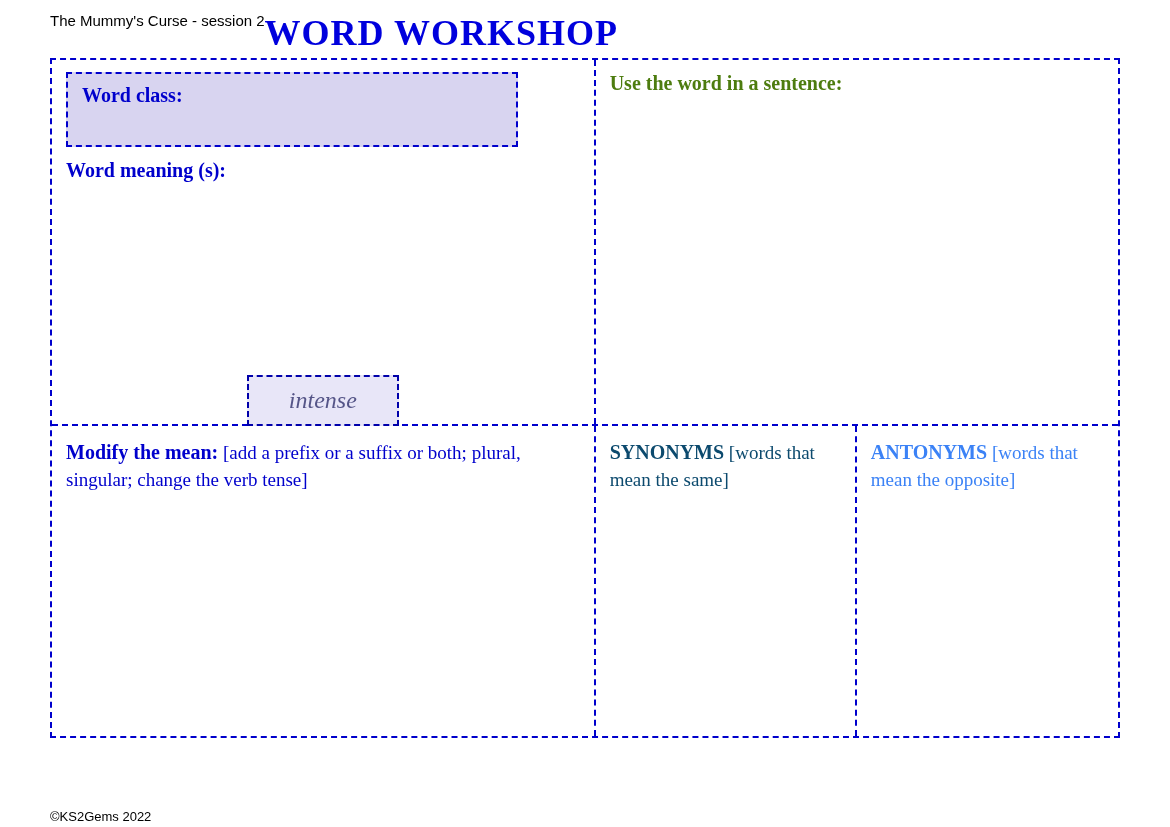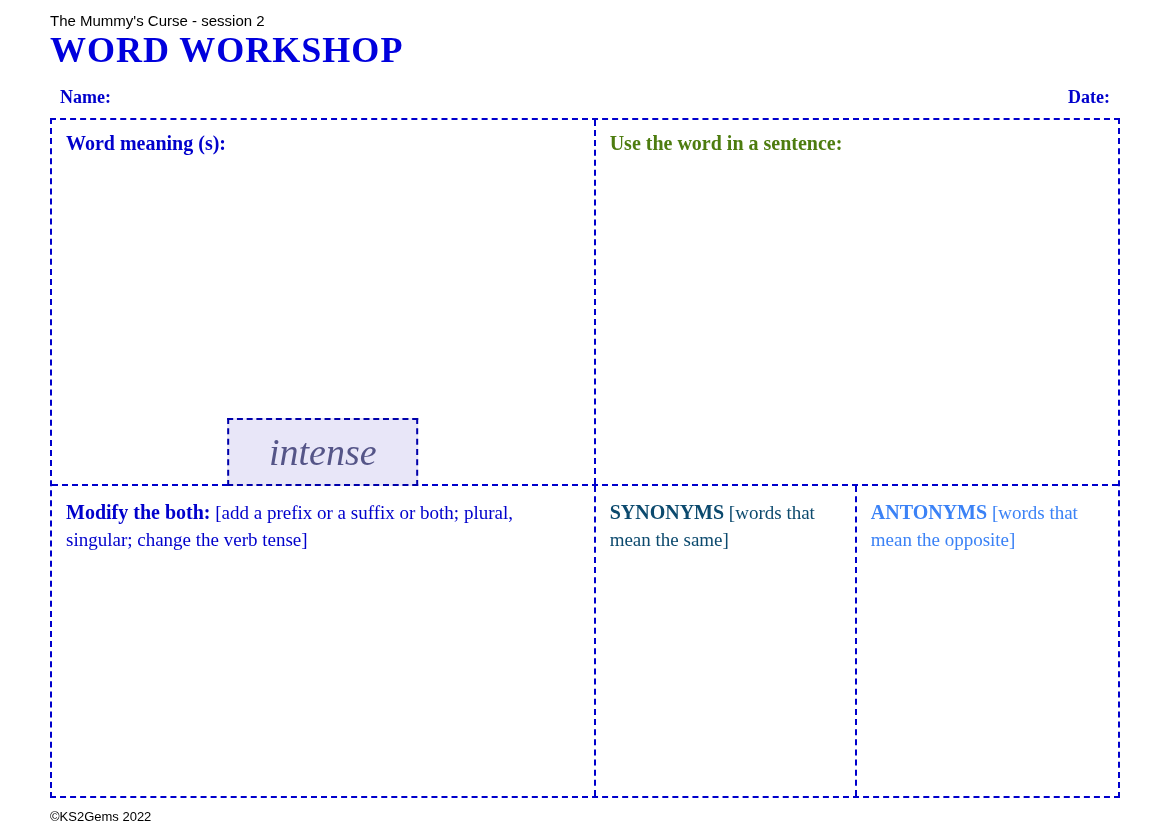--- a/index.html
+++ b/index.html
@@ -21,35 +21,34 @@
       width: 1170px;
       height: 827px;
       padding: 12px 50px 12px 50px;
       position: relative;
     }
 
     .top-header {
       display: flex;
       justify-content: space-between;
       align-items: flex-start;
-      margin-bottom: 16px;
-      flex-direction: column;
+      margin-bottom: 4px;
     }
 
     .session-label {
       font-size: 15px;
       color: #000;
       font-family: Arial, sans-serif;
     }
 
     .main-title {
       font-size: 36px;
       font-weight: bold;
       color: #0000dd;
-      text-align: center;
+      text-align: left;
       flex: 1;
       font-family: 'Comic Sans MS', cursive;
       letter-spacing: 1px;
     }
 
     .name-date-row {
       display: flex;
       justify-content: space-between;
       margin-bottom: 10px;
       padding: 0 10px;
@@ -137,21 +136,21 @@
     }
 
     .center-word-box {
       border: 2px dashed #0000aa;
       background: #e8e6f8;
       padding: 10px 40px;
       text-align: center;
     }
 
     .center-word-text {
-      font-size: 38px;
+      font-size: 24px;
       color: #555588;
       font-family: 'Comic Sans MS', cursive;
       font-style: italic;
     }
 
     
     .bottom-row {
       display: flex;
       height: 310px;
     }
@@ -222,52 +221,52 @@
 <body>
 
 <div class="page">
 
   <div class="top-header">
     <span class="session-label">The Mummy's Curse - session 2</span>
     <span class="main-title">WORD WORKSHOP</span>
     <span style="width:180px;display:inline-block;"></span>
   </div>
 
-  <div class="name-date-row">
-    <span class="name-label">Name:</span>
-    <span class="date-label">Date:</span>
-  </div>
 
   <div class="main-grid">
 
     <div class="top-row">
 
       <div class="left-col">
 
+        <div class="word-class-box">
+          <span class="word-class-label">Word class:</span>
+          <div class="word-class-inner"></div>
+        </div>
 
         <div class="word-meaning-label">Word meaning (s):</div>
 
         <div class="center-word-container">
           <div class="center-word-box">
             <span class="center-word-text">intense</span>
           </div>
         </div>
       </div>
 
       <div class="right-col">
         <div class="use-word-label">Use the word in a sentence:</div>
       </div>
 
     </div>
 
     <div class="bottom-row">
 
       <div class="bottom-col-1">
         <div class="modify-label">
-          <strong>Modify the both:</strong><span> [add a prefix or a suffix or both; plural, singular; change the verb tense]</span>
+          <strong>Modify the mean:</strong><span> [add a prefix or a suffix or both; plural, singular; change the verb tense]</span>
         </div>
       </div>
 
       <div class="bottom-col-2">
         <div class="synonyms-label">
           <strong>SYNONYMS</strong><span> [words that mean the same]</span>
         </div>
       </div>
 
       <div class="bottom-col-3">

